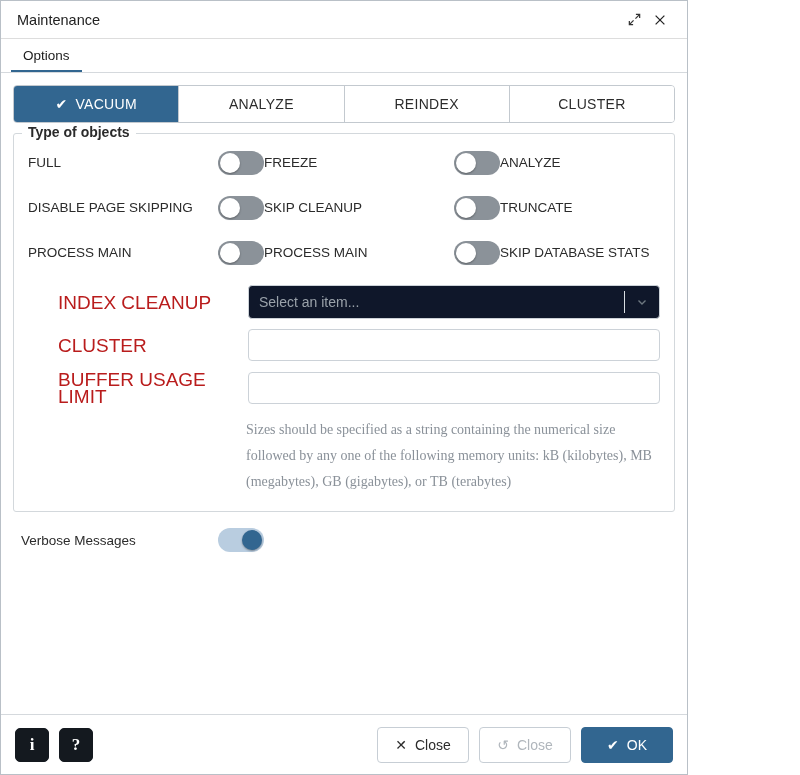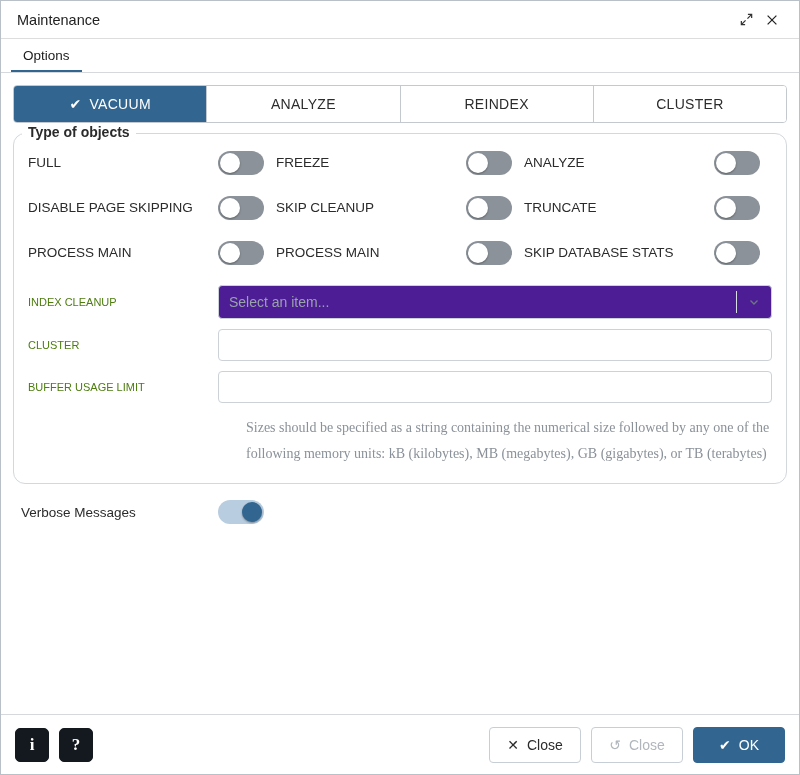--- a/index.html
+++ b/index.html
@@ -4,21 +4,21 @@
 <style>
   * { box-sizing: border-box; }
   html, body {
     margin: 0; padding: 0;
     width: 800px; height: 775px;
     background: #ffffff;
     font-family: "Liberation Sans", sans-serif;
     -webkit-font-smoothing: antialiased;
   }
   .dialog {
-    width: 800px; height: 775px;
+    width: 688px; height: 775px;
     background: #ffffff;
     border: 1px solid #b9c0c7;
     display: flex;
     flex-direction: column;
     overflow: hidden;
   }
   
   .titlebar {
     height: 38px;
     min-height: 38px;
@@ -105,21 +105,21 @@
   }
   .seg:last-child { border-right: none; }
   .seg.active {
     background: #326690;
     color: #ffffff;
   }
   .seg .check { font-size: 14px; }
   
   .fieldset {
     border: 1px solid #d3d8dc;
-    border-radius: 12px;
+    border-radius: 3px;
     margin: 6px 0 0 0;
     padding: 6px 14px 14px 14px;
     position: relative;
     background: #ffffff;
   }
   .legend {
     position: absolute;
     top: -10px;
     left: 8px;
     background: #ffffff;
@@ -164,32 +164,33 @@
   }
   .toggle.on { background: #b9cde0; }
   .toggle.on .knob { left: auto; right: 2px; background: #326690; }
   
   .frow {
     display: flex;
     align-items: center;
     margin-top: 10px;
   }
   .frow-label {
-    font-size: 11px;
-    color: #4d7c0f;
+    font-size: 19px;
+    color: #b91c1c;
     width: 190px;
     line-height: 17px;
     padding-right: 6px;
+    margin-left: 30px;
   }
   .select {
     flex: 1;
     height: 34px;
     border: 1px solid #ccd2d8;
     border-radius: 4px;
-    background: #4c1d95;
+    background: #0f172a;
     display: flex;
     align-items: center;
     padding: 0 0 0 10px;
     font-size: 14px;
     color: #9aa2aa;
     cursor: pointer;
   }
   .select .ph { flex: 1; }
   .select .divider {
     width: 1px; height: 22px; background: #d8dde2;

